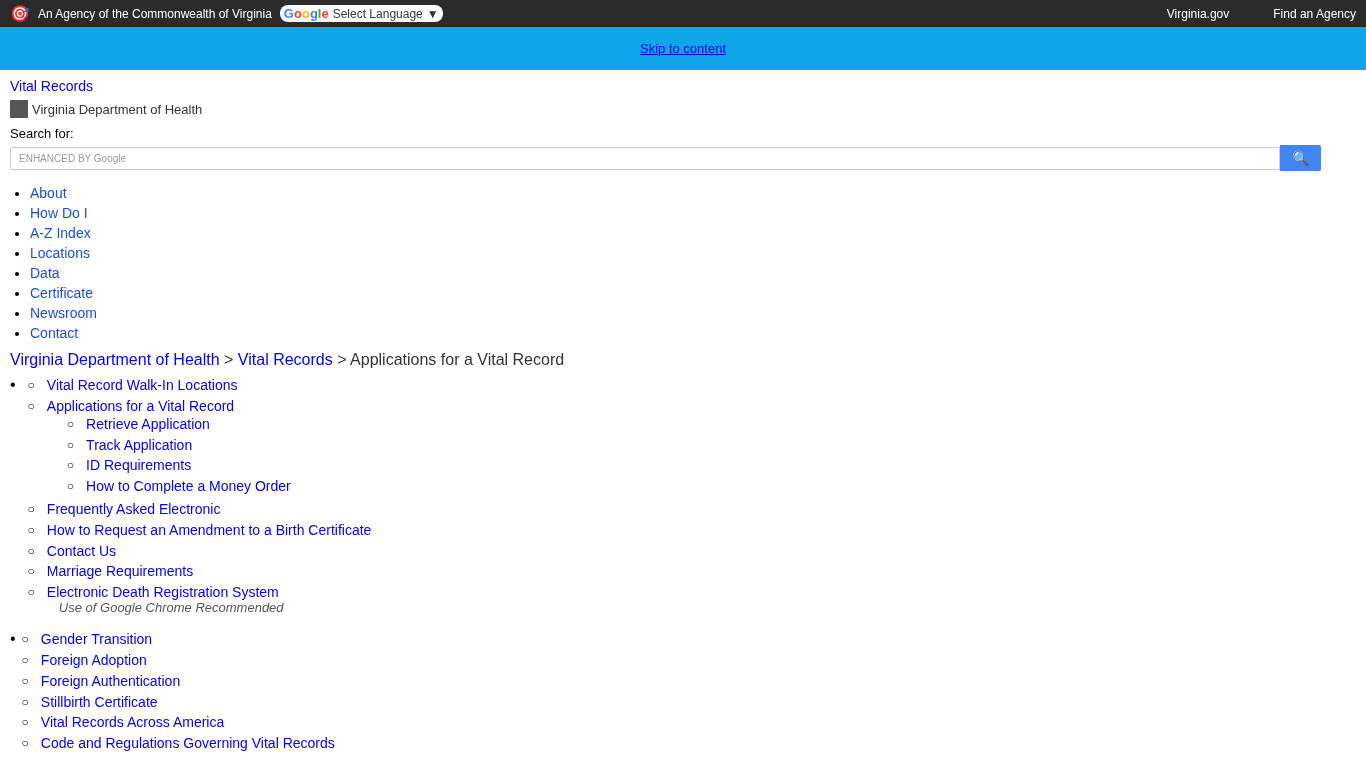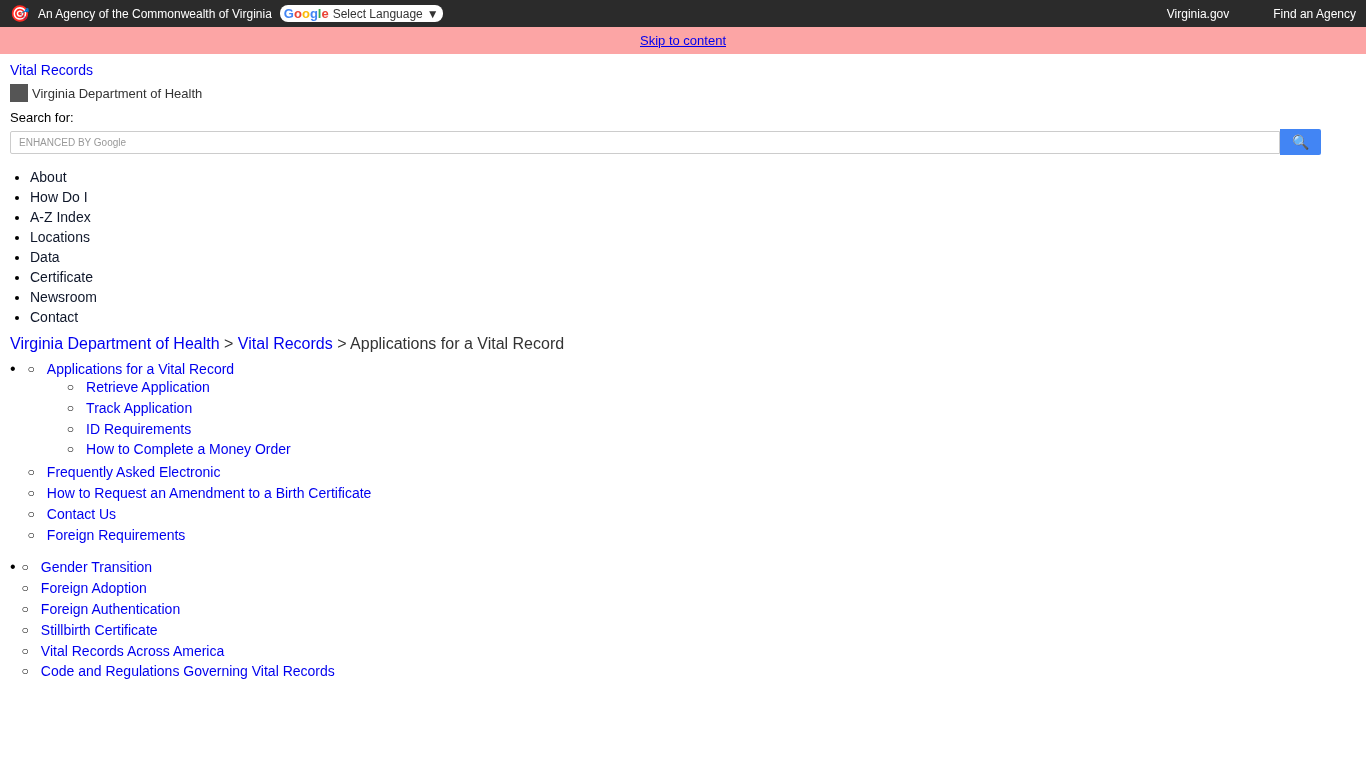--- a/index.html
+++ b/index.html
@@ -143,21 +143,21 @@
       list-style: disc;
       padding-left: 20px;
     }
     #main-nav ul li {
       padding: 2px 0;
     }
     #main-nav ul li:first-child {
       list-style: none;
     }
     #main-nav ul li a {
-      color: #0f172a;
+      color: #1d4ed8;
       text-decoration: none;
       font-size: 14px;
     }
 
     
     #breadcrumb {
       padding: 8px 10px 4px 10px;
       font-size: 16px;
     }
     #breadcrumb a {
@@ -239,21 +239,21 @@
       <span>Select Language</span>
       <span>▼</span>
     </div>
   </div>
   <div id="top-bar-right">
     <a href="#">Virginia.gov</a>
     <a href="#">Find an Agency</a>
   </div>
 </div>
 
-<div style="background:#fca5a5; padding:4px 0;">
+<div style="background:#0ea5e9; padding:12px 0;">
   <a href="#main-content" id="skip-link">Skip to content</a>
 </div>
 
 <div id="vital-records-title">
   <a href="#">Vital Records</a>
 </div>
 
 <div id="logo-area">
   <div id="vdh-logo">
     <span id="vdh-logo-icon"></span>
@@ -311,20 +311,24 @@
   <span> &gt; </span>
   <span>Applications for a Vital Record</span>
 </div>
 
 <div id="content-nav">
   <ul>
     <li>
       <span></span>
       <div>
         <ul class="sub-list">
+          <li>
+            <span></span>
+            <a href="#" class="content-nav-link">Vital Record Walk-In Locations</a>
+          </li>
           <li>
             <span></span>
             <div>
               <a href="#" class="content-nav-link">Applications for a Vital Record</a>
               <ul class="sub-list sub-sub-list" style="padding-left:20px;">
                 <li>
                   <span></span>
                   <a href="#" class="content-nav-link">Retrieve Application</a>
                 </li>
                 <li>
@@ -349,21 +353,28 @@
           <li>
             <span></span>
             <a href="#" class="content-nav-link">How to Request an Amendment to a Birth Certificate</a>
           </li>
           <li>
             <span></span>
             <a href="#" class="content-nav-link">Contact Us</a>
           </li>
           <li>
             <span></span>
-            <a href="#" class="content-nav-link">Foreign Requirements</a>
+            <a href="#" class="content-nav-link">Marriage Requirements</a>
+          </li>
+          <li>
+            <span></span>
+            <div>
+              <a href="#" class="content-nav-link">Electronic Death Registration System</a>
+              <div class="chrome-note">Use of Google Chrome Recommended</div>
+            </div>
           </li>
         </ul>
       </div>
     </li>
   </ul>
 
   <div class="section-gap"></div>
 
   <ul style="list-style:none; padding:0;">
     <li>

